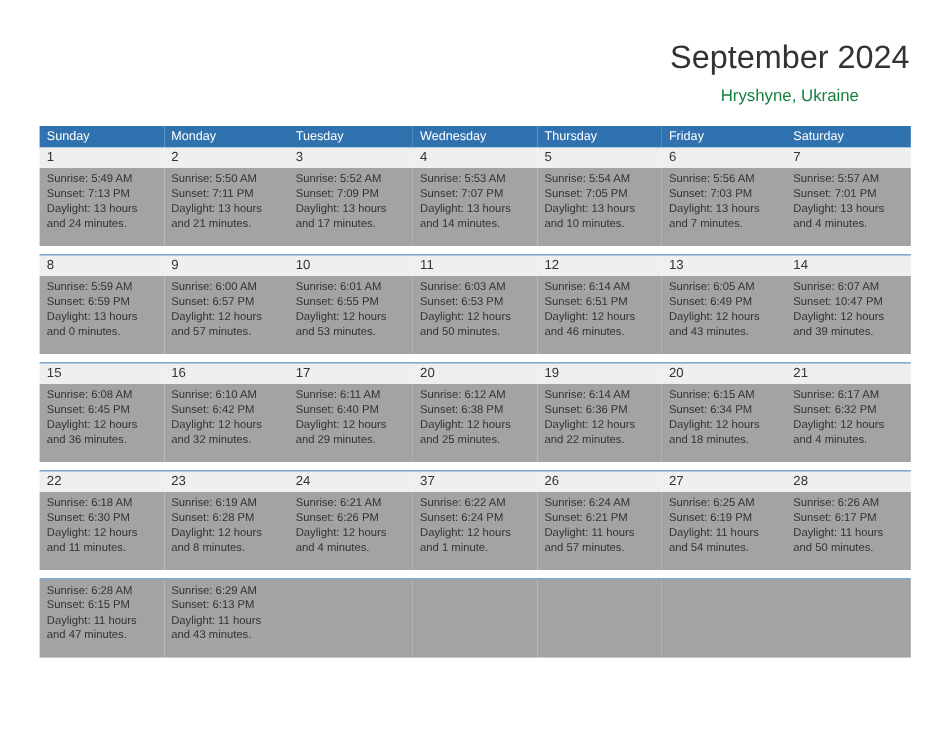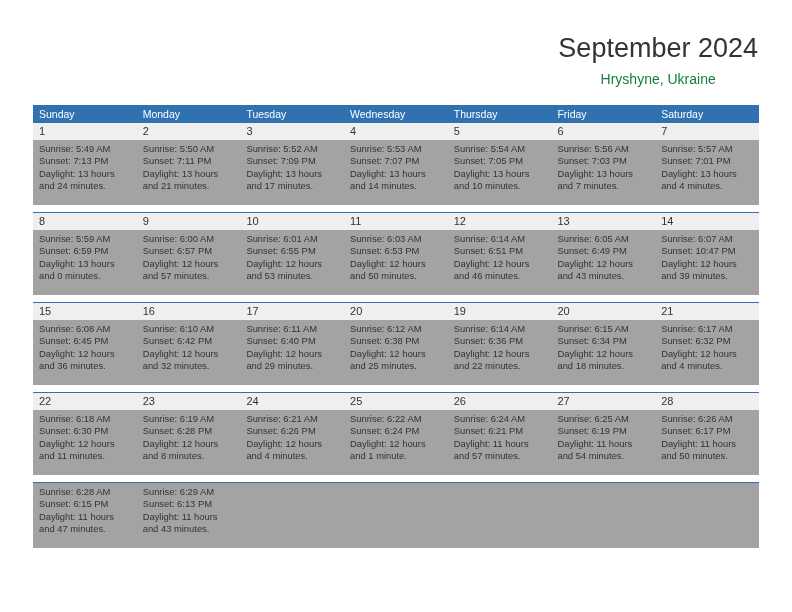--- a/index.html
+++ b/index.html
@@ -331,21 +331,21 @@
         <div class="detail-line">and 4 minutes.</div>
       </div>
     </div>
   </div>
 
   <div class="week-block">
     <div class="cal-row daynum-row">
       <div class="cal-cell">22</div>
       <div class="cal-cell">23</div>
       <div class="cal-cell">24</div>
-      <div class="cal-cell">25</div>
+      <div class="cal-cell">37</div>
       <div class="cal-cell">26</div>
       <div class="cal-cell">27</div>
       <div class="cal-cell">28</div>
     </div>
     <div class="cal-row detail-row">
       <div class="cal-cell">
         <div class="detail-line">Sunrise: 6:18 AM</div>
         <div class="detail-line">Sunset: 6:30 PM</div>
         <div class="detail-line">Daylight: 12 hours</div>
         <div class="detail-line">and 11 minutes.</div>

